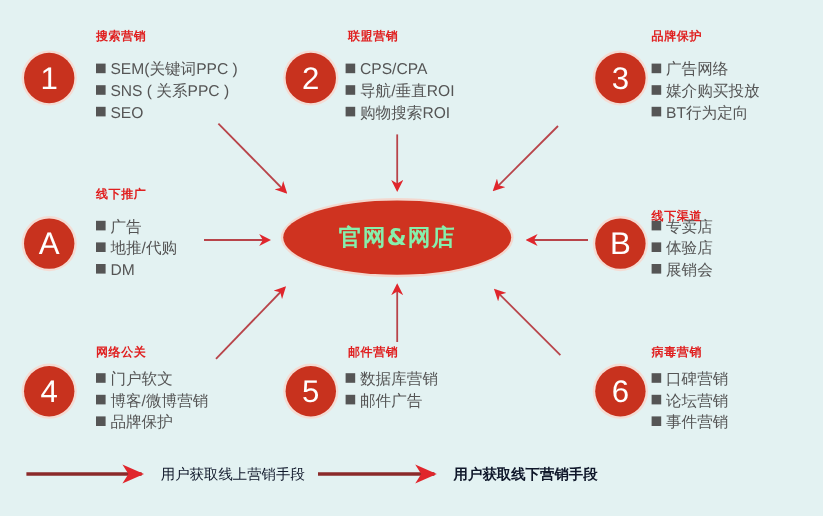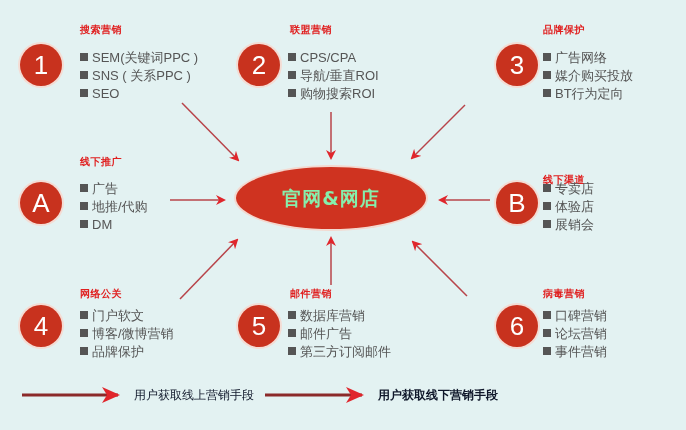--- a/index.html
+++ b/index.html
@@ -134,21 +134,20 @@
       <li><span class="sq"></span><span>品牌保护</span></li>
     </ul>
   </div>
 
   <div class="node">
     <div class="badge" style="left:238px;top:305px;">5</div>
     <div class="title" style="left:290px;top:287px;">邮件营销</div>
     <ul class="items" style="left:288px;top:307px;">
       <li><span class="sq"></span><span>数据库营销</span></li>
       <li><span class="sq"></span><span>邮件广告</span></li>
-      <li><span class="sq"></span><span>第三方订阅邮件</span></li>
     </ul>
   </div>
 
   <div class="node">
     <div class="badge" style="left:496px;top:305px;">6</div>
     <div class="title" style="left:543px;top:287px;">病毒营销</div>
     <ul class="items" style="left:543px;top:307px;">
       <li><span class="sq"></span><span>口碑营销</span></li>
       <li><span class="sq"></span><span>论坛营销</span></li>
       <li><span class="sq"></span><span>事件营销</span></li>

